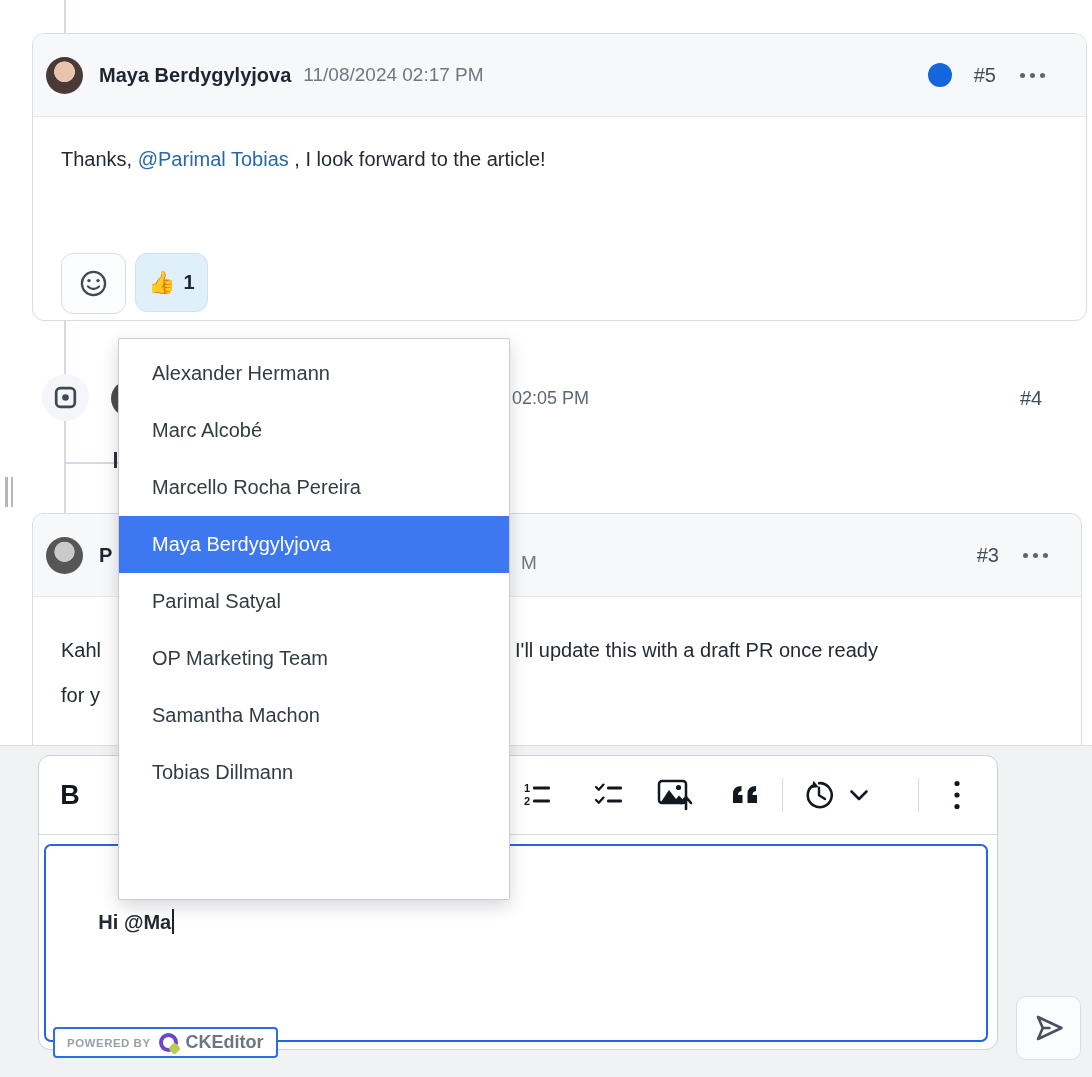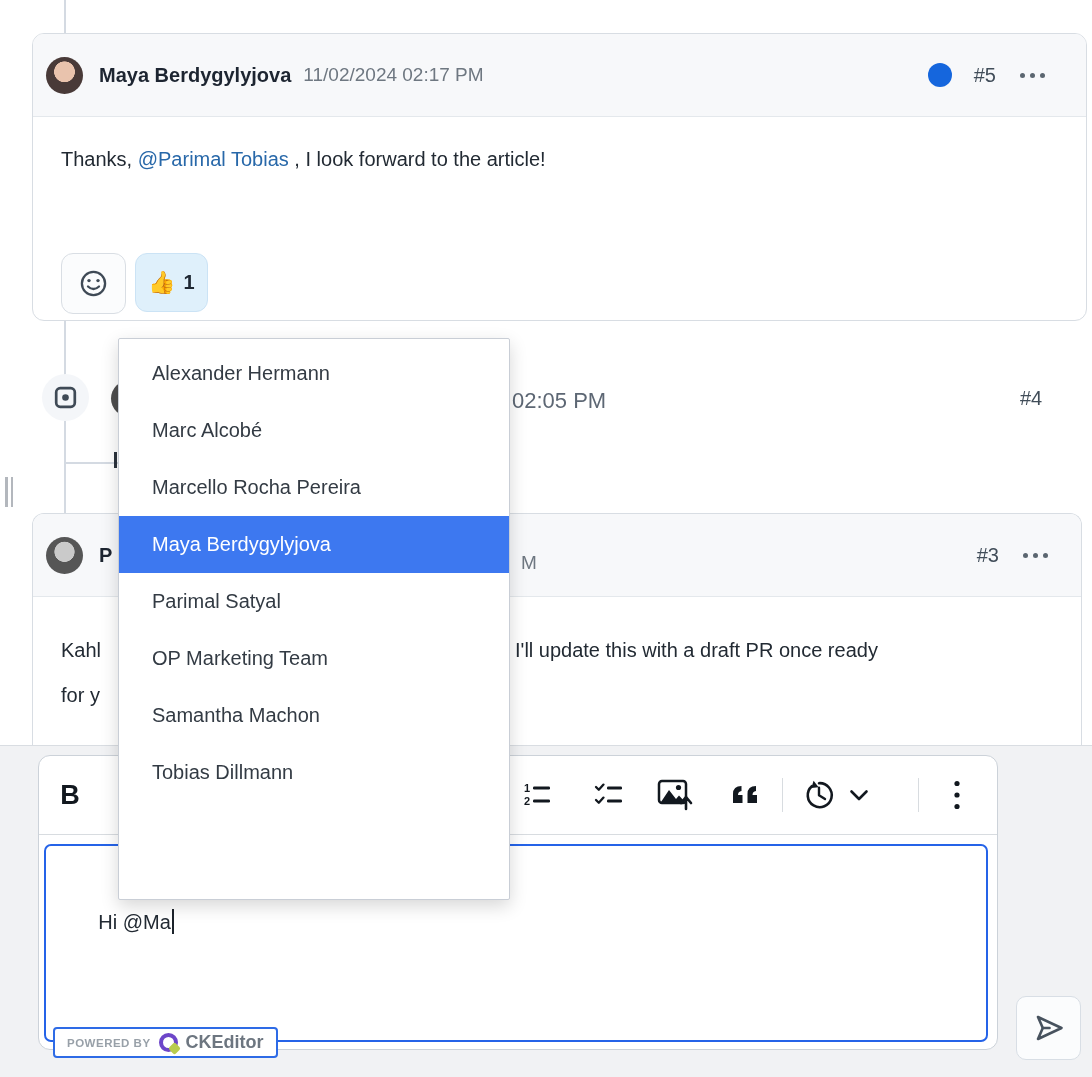--- a/index.html
+++ b/index.html
@@ -46,21 +46,21 @@
   .reaction-pill{height:59px;min-width:70px;border:1px solid #cbe3f5;border-radius:12px;background:#dff0fb;
     display:flex;align-items:center;justify-content:center;gap:8px;padding:0 12px;cursor:pointer;
     font-size:20px;font-weight:700;color:#1f2833;box-sizing:border-box;}
   .reaction-pill .emo{font-size:22px;font-weight:400;}
 
   
   .activity-icon-badge{position:absolute;left:42px;top:374px;width:47px;height:47px;border-radius:50%;
     background:#f4f6f9;display:flex;align-items:center;justify-content:center;z-index:2;}
   .activity-avatar{position:absolute;left:111px;top:380px;width:37px;height:37px;border-radius:50%;
     background:radial-gradient(circle at 50% 40%,#9b9b9b 0 34%,#4e4e4e 36% 100%);z-index:3;}
-  .activity-time{position:absolute;left:512px;top:388px;font-size:22px;color:#5d6774;z-index:2;}
+  .activity-time{position:absolute;left:512px;top:388px;font-size:18px;color:#5d6774;z-index:2;}
   .activity-number{position:absolute;left:1020px;top:387px;font-size:20px;color:#414d59;z-index:2;}
 
   
   .frag-time{position:absolute;left:488px;top:38px;font-size:19px;color:#6e7781;}
   .c3-line1-left{left:28px;top:125px;}
   .c3-line1-right{left:482px;top:125px;}
   .c3-line2-left{left:28px;top:170px;}
 
   
   .dropdown{position:absolute;left:118px;top:338px;width:392px;height:562px;background:#fff;
@@ -76,21 +76,21 @@
   .editor-card{position:absolute;left:38px;top:755px;width:960px;height:295px;background:#fff;
     border:1px solid #ccd2d9;border-radius:12px;z-index:5;box-sizing:border-box;}
   .toolbar{position:relative;height:78px;border-bottom:1px solid #d8dce0;}
   .tb-btn{position:absolute;top:19px;width:44px;height:40px;display:flex;align-items:center;
     justify-content:center;cursor:pointer;border-radius:6px;}
   .tb-sep{position:absolute;top:22px;width:1px;height:34px;background:#d8dce0;}
   .bold-label{font-size:27px;font-weight:700;color:#12181f;}
   .tb-mini{font-size:11px;font-weight:700;fill:#12181f;}
 
   .editor-area{position:absolute;left:5px;top:88px;width:944px;height:198px;background:#fff;
-    border:2px solid #2563e8;border-radius:7px;box-sizing:border-box;cursor:text;}
+    border:2px solid #2563e8;border-radius:7px;box-sizing:border-box;cursor:text;font-weight:bold;}
   .editor-text{position:absolute;left:19px;top:40px;font-size:20px;color:#222a33;white-space:pre;}
   .caret{display:inline-block;width:2px;height:25px;background:#1c232b;vertical-align:-5px;margin-left:1px;}
 
   .ck-badge{position:absolute;left:14px;top:271px;height:31px;background:#fff;border:2px solid #2e6be6;
     border-radius:4px;display:flex;align-items:center;gap:8px;padding:0 12px;z-index:7;cursor:pointer;box-sizing:border-box;}
   .powered-by{font-size:11.5px;font-weight:700;letter-spacing:.5px;color:#98a0a8;white-space:nowrap;}
   .ck-logo{width:19px;height:19px;border:4.5px solid #6d46c9;border-radius:50%;position:relative;box-sizing:border-box;flex:0 0 auto;}
   .ck-logo::after{content:"";position:absolute;right:-5px;bottom:-5px;width:9px;height:9px;background:#b9cc4e;
     transform:rotate(45deg);border-radius:2px;}
   .ck-brand{font-size:18px;font-weight:700;color:#6d7680;white-space:nowrap;}
@@ -112,21 +112,21 @@
 
 <div class="drag-handle">
     <span></span>
     <span></span>
   </div>
 
 <div class="card" id="card5">
   <div class="card-header">
     <div class="avatar maya"></div>
     <span class="author">Maya Berdygylyjova</span>
-    <span class="timestamp">11/02/2024 02:17 PM</span>
+    <span class="timestamp">11/08/2024 02:17 PM</span>
     <div class="header-right">
       <div class="unread-dot"></div>
       <span class="comment-number">#5</span>
       <div class="ellipsis-h">
           <span></span>
           <span></span>
           <span></span>
         </div>
     </div>
   </div>

